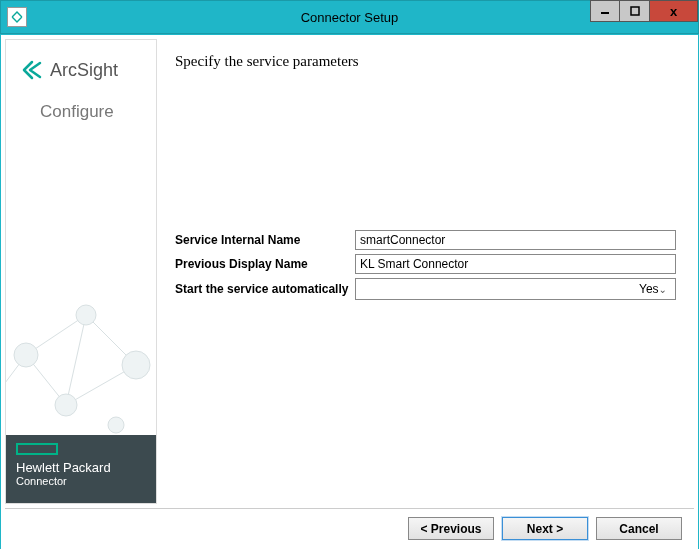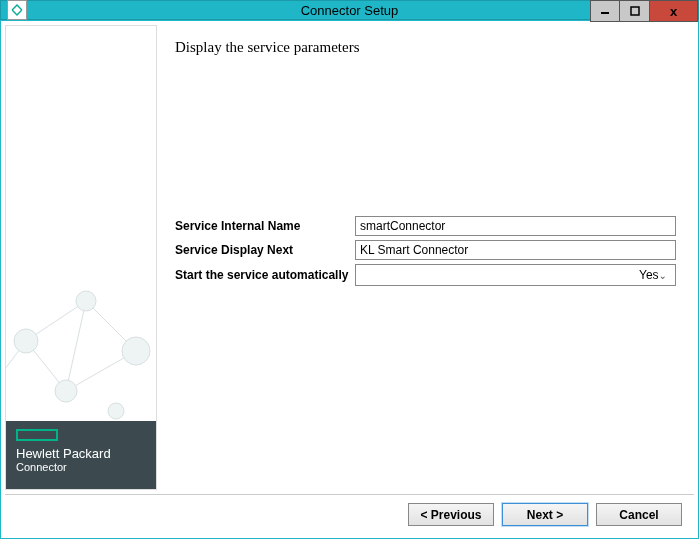--- a/index.html
+++ b/index.html
@@ -7,21 +7,21 @@
     margin: 0;
     padding: 0;
     font-family: "Segoe UI", Tahoma, sans-serif;
     background: #fff;
     width: 699px;
     height: 549px;
     overflow: hidden;
     position: relative;
   }
   .titlebar {
-    height: 20px;
+    height: 34px;
     background: #1fb6c8;
     display: flex;
     align-items: center;
     position: relative;
     border: 1px solid #1a9aa8;
   }
   .titlebar-icon {
     width: 20px;
     height: 20px;
     margin-left: 6px;
@@ -215,20 +215,29 @@
       </div>
     <div class="win-btn win-close">
         <span>x</span>
       </div>
   </div>
 </div>
 
 <div class="outer">
   <div class="content">
     <div class="sidebar">
+      <div class="sidebar-top">
+        <div class="brand">
+          <svg width="24" height="24" viewBox="0 0 24 24">
+            <path d="M4 12 L12 4 M4 12 L12 20 M10 12 L20 5 M10 12 L20 19" stroke="#0aa89a" stroke-width="2.5" fill="none" stroke-linecap="round"></path>
+          </svg>
+          <span class="brand-text">ArcSight</span>
+        </div>
+        <div class="configure">Configure</div>
+      </div>
       <div class="sidebar-graphic">
         <svg width="152" height="260" viewBox="0 0 152 260" style="position:absolute;bottom:0;left:0;">
           <g stroke="#d8e0e2" stroke-width="1" fill="#eef3f4">
             <line x1="20" y1="180" x2="80" y2="140"></line>
             <line x1="80" y1="140" x2="130" y2="190"></line>
             <line x1="20" y1="180" x2="60" y2="230"></line>
             <line x1="60" y1="230" x2="130" y2="190"></line>
             <line x1="80" y1="140" x2="60" y2="230"></line>
             <line x1="-10" y1="220" x2="20" y2="180"></line>
             <circle cx="20" cy="180" r="12"></circle>
@@ -240,29 +249,29 @@
         </svg>
       </div>
       <div class="sidebar-footer">
         <div class="hpe-rect"></div>
         <div class="hpe-text1">Hewlett Packard</div>
         <div class="hpe-text2">Connector</div>
       </div>
     </div>
 
     <div class="main">
-      <div class="heading">Display the service parameters</div>
+      <div class="heading">Specify the service parameters</div>
 
       <div class="form-row">
         <div class="form-label">Service Internal Name</div>
         <input class="form-input" type="text" value="smartConnector" style="">
       </div>
 
       <div class="form-row">
-        <div class="form-label">Service Display Next</div>
+        <div class="form-label">Previous Display Name</div>
         <input class="form-input" type="text" value="KL Smart Connector" style="">
       </div>
 
       <div class="form-row">
         <div class="form-label">Start the service automatically</div>
         <div class="form-select">
           <span>Yes</span>
           <span class="chev">⌄</span>
         </div>
       </div>

